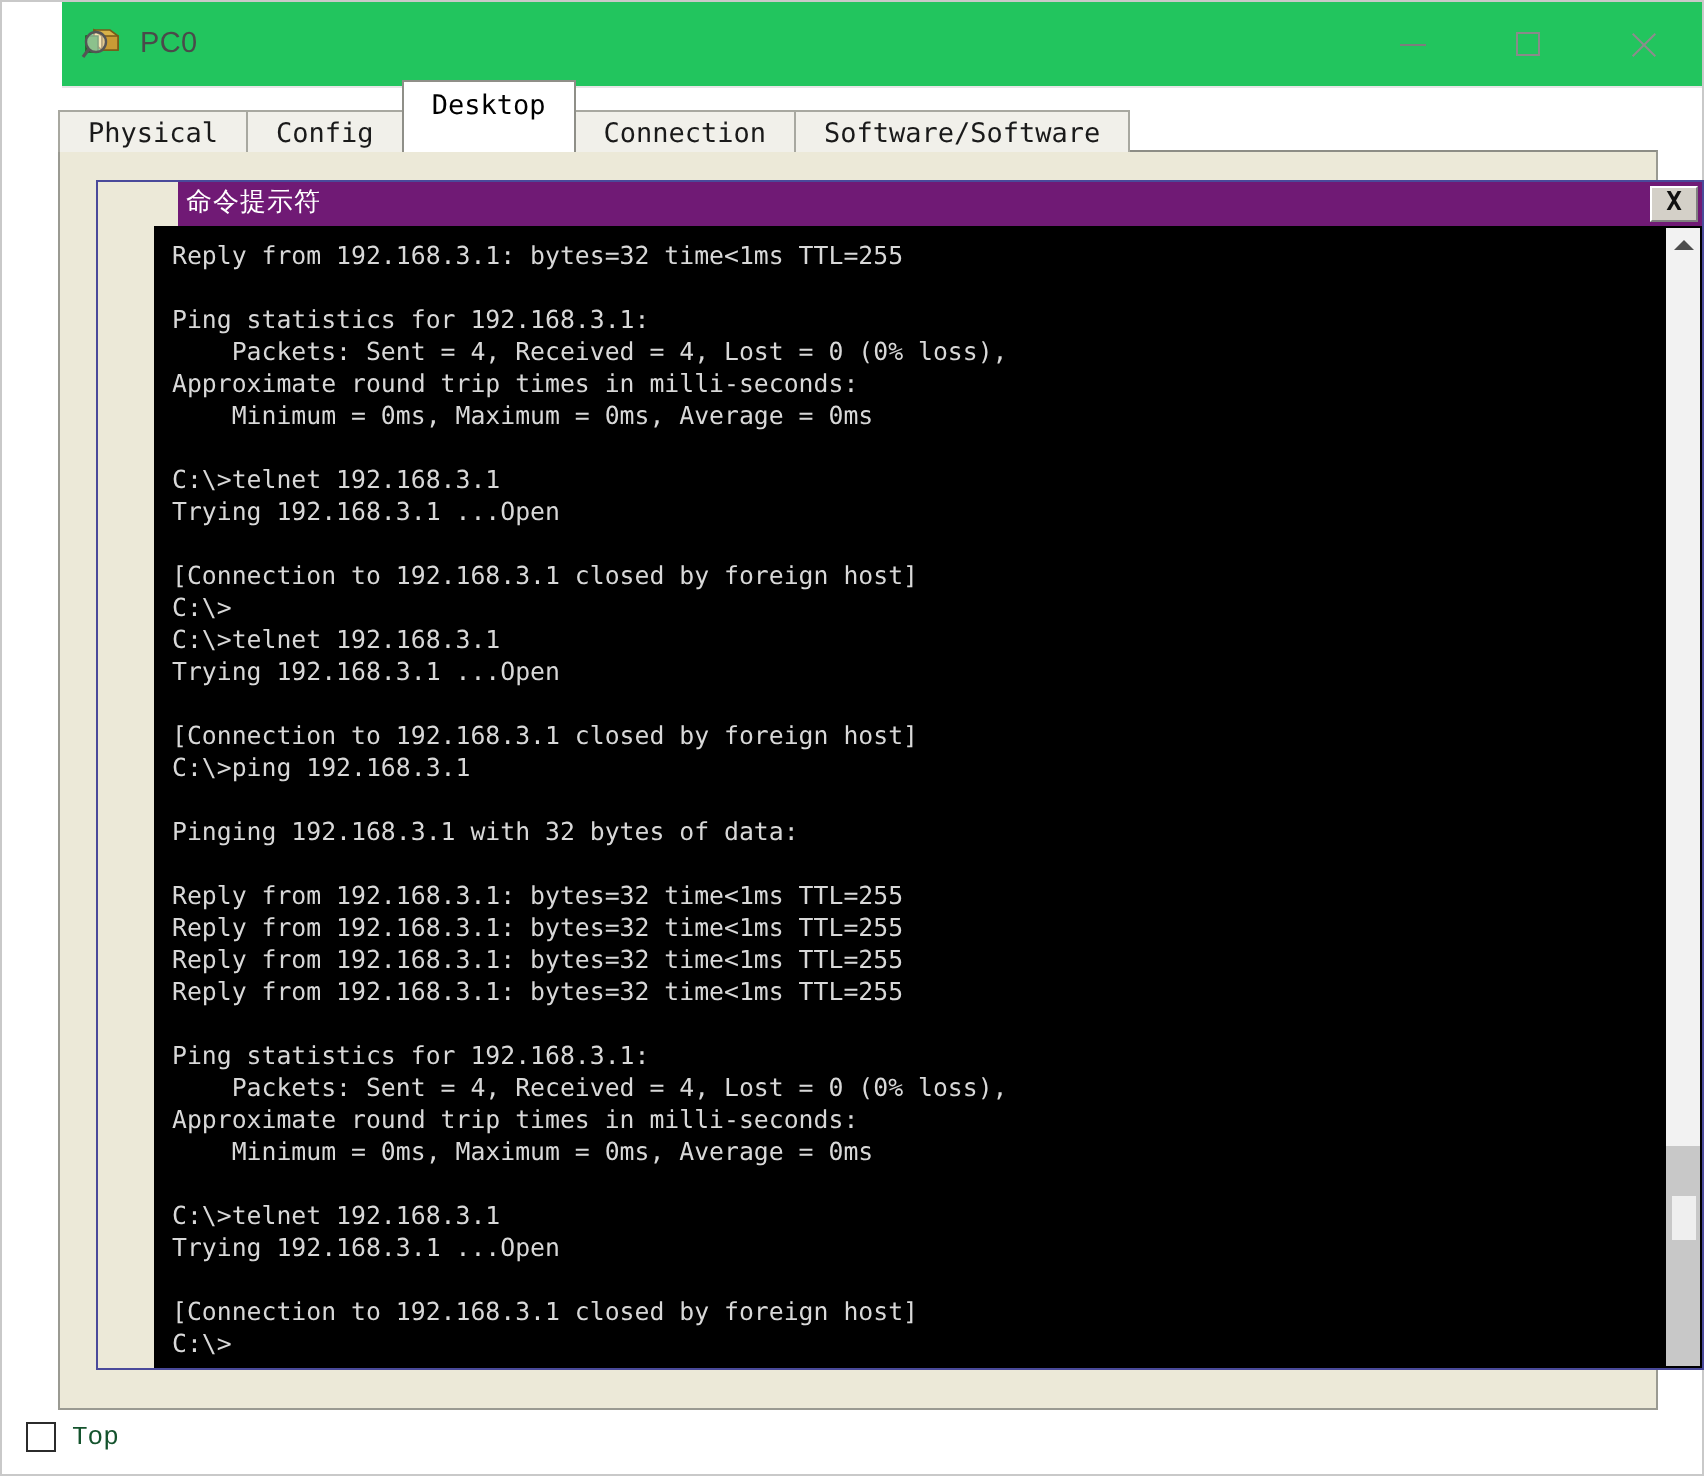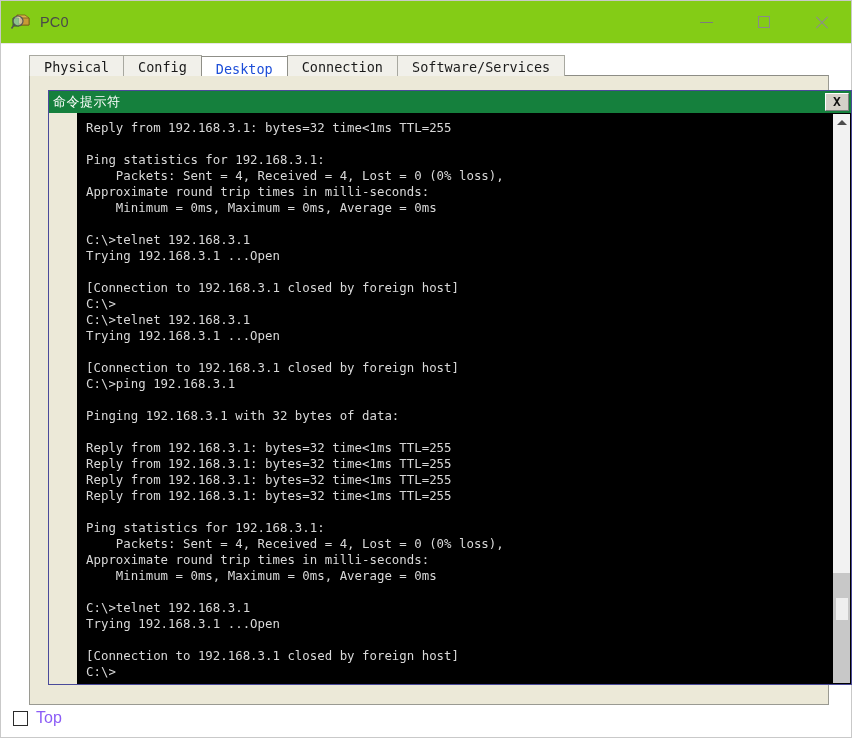--- a/index.html
+++ b/index.html
@@ -26,25 +26,26 @@
     border: 1px solid #c9c9c9;
     box-sizing: border-box;
     display: flex;
     flex-direction: column;
   }
 
   
   .titlebar {
     height: 42px;
     min-height: 42px;
-    background: #84cc16;
+    background: #22c55e;
     border-bottom: 1px solid #e6e6e6;
     display: flex;
     align-items: center;
     position: relative;
+    margin-left: 30px;
   }
   .title-left {
     display: flex;
     align-items: center;
     padding-left: 9px;
   }
   .app-icon {
     width: 22px;
     height: 20px;
     position: relative;
@@ -132,23 +133,23 @@
     padding: 2px 14px 3px 14px;
     height: 21px;
     line-height: 18px;
     box-sizing: border-box;
     margin-right: -1px;
     cursor: default;
     white-space: nowrap;
   }
   .tab.active {
     background: #ffffff;
-    color: #1d4ed8;
+    color: #000000;
     border-color: #8f8f88;
-    height: 20px;
+    height: 36px;
     line-height: 20px;
     padding-top: 2px;
     position: relative;
     z-index: 4;
   }
 
   
   .panel {
     position: relative;
     background: #ece9d8;
@@ -171,26 +172,27 @@
     height: 595px;
     background: #ece9d8;
     border: 1px solid #4a4a9a;
     box-sizing: border-box;
     display: flex;
     flex-direction: column;
   }
   .cmdwin-title {
     height: 22px;
     min-height: 22px;
-    background: #15803d;
+    background: #701a75;
     display: flex;
     align-items: center;
     justify-content: space-between;
     padding: 0 2px 0 4px;
     box-sizing: border-box;
+    margin-left: 40px;
   }
   .cmdwin-title-text {
     color: #ffffff;
     font-family: "DejaVu Sans", "Liberation Sans", sans-serif;
     font-size: 13px;
     line-height: 14px;
     letter-spacing: .5px;
     white-space: nowrap;
   }
   .cmdwin-close {
@@ -298,23 +300,23 @@
     width: 15px;
     height: 15px;
     border: 1px solid #2b2b2b;
     background: #ffffff;
     box-sizing: border-box;
     display: inline-block;
     margin-right: 8px;
     cursor: default;
   }
   .chk-label {
-    font-family: Liberation Sans, sans-serif;
-    font-size: 16px;
-    color: #8b5cf6;
+    font-family: Liberation Mono, monospace;
+    font-size: 13px;
+    color: #14532d;
   }
 </style>
 </head>
 <body>
 
 <div class="window">
 
   <div class="titlebar">
     <div class="title-left">
       <span class="app-icon">
@@ -345,21 +347,21 @@
     </div>
   </div>
 
   <div class="win-body">
 
     <div class="tabstrip">
       <div class="tab">Physical</div>
       <div class="tab">Config</div>
       <div class="tab active">Desktop</div>
       <div class="tab">Connection</div>
-      <div class="tab">Software/Services</div>
+      <div class="tab">Software/Software</div>
     </div>
 
     <div class="panel">
 
       <div class="cmdwin">
 
         <div class="cmdwin-title">
           <span class="cmdwin-title-text">命令提示符</span>
           <span class="cmdwin-close">X</span>
         </div>

